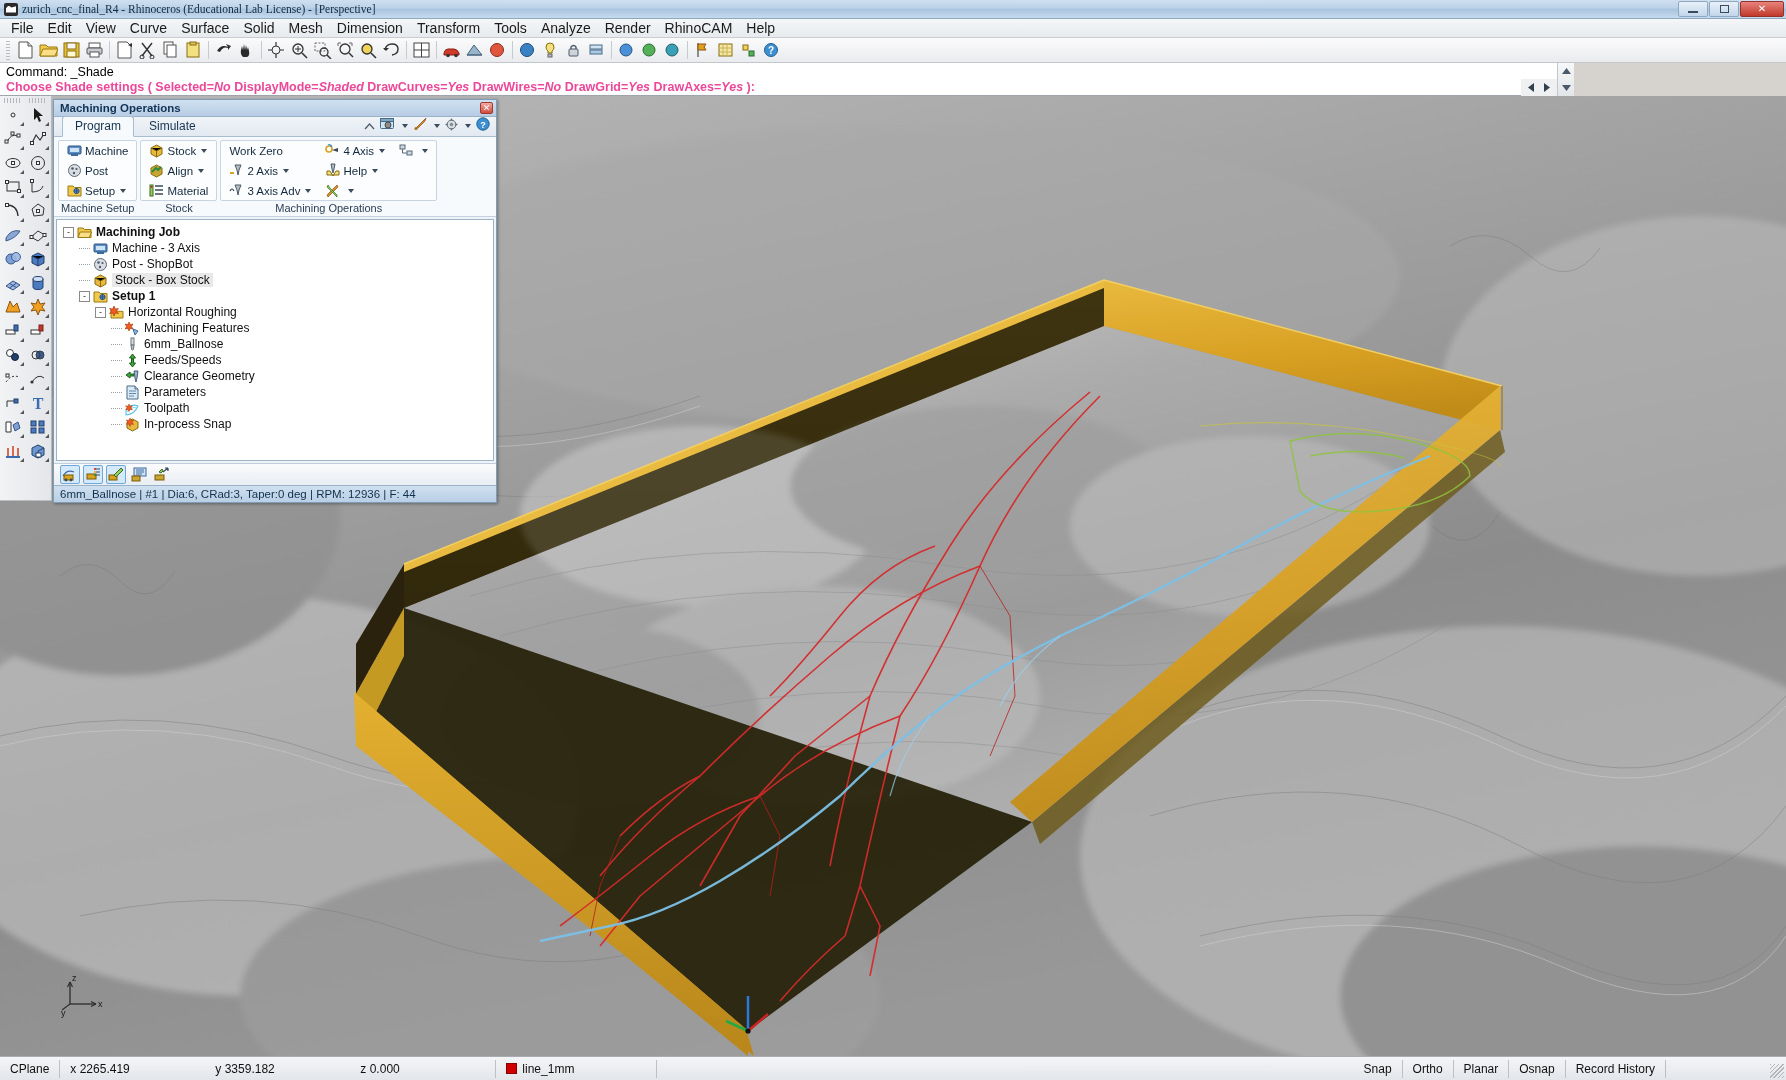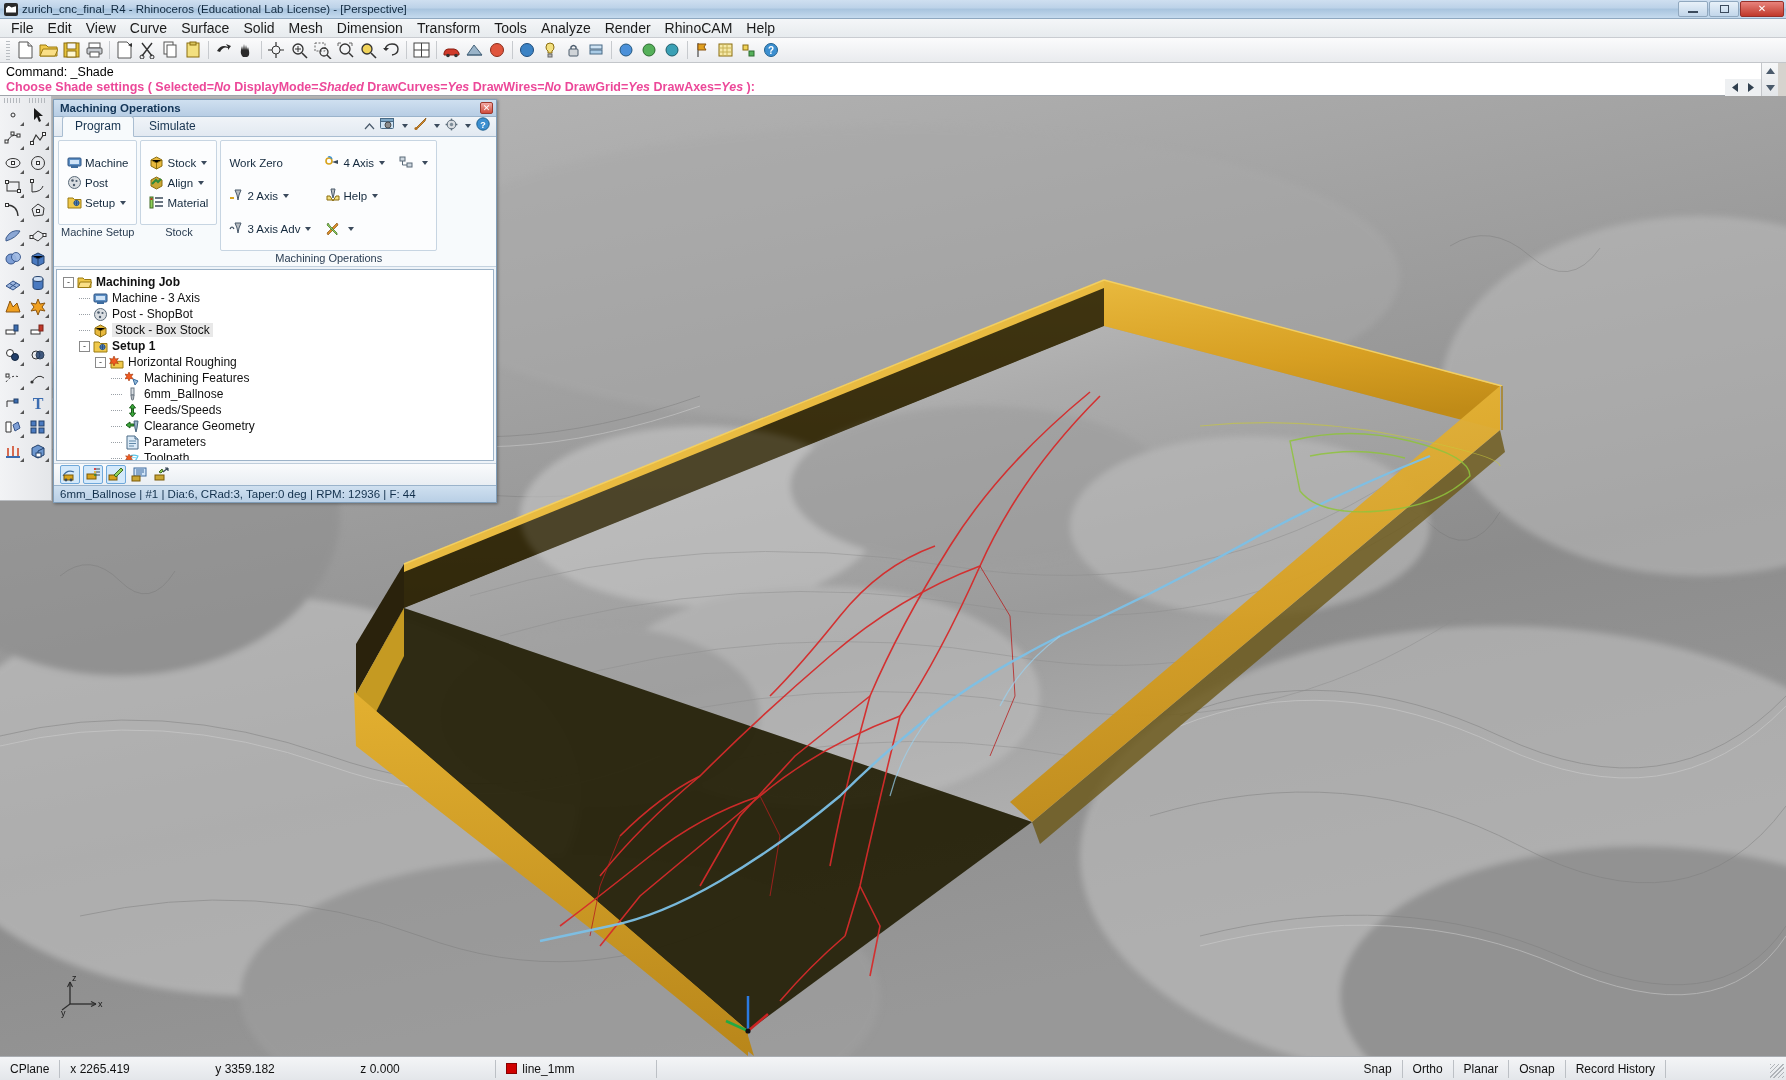--- a/index.html
+++ b/index.html
@@ -20,21 +20,21 @@
     display:flex; align-items:center;
   }
   .tb-icon {
     width:14px; height:13px; margin-left:4px; margin-right:4px;
     background:#2a2a2a; border-radius:2px; position:relative; flex:none;
   }
   .tb-icon:after{
     content:""; position:absolute; left:2px; top:3px; width:10px;height:7px;
     background:#ffffff; clip-path: polygon(0 40%, 25% 0, 55% 30%, 100% 10%, 100% 100%, 0 100%);
   }
-  .tb-title { font-size:11.5px; color:#11293f; white-space:nowrap; }
+  .tb-title { font-size:11.5px; color:#11293f; white-space:nowrap;font-family:Liberation Serif, serif; }
   .tb-btns { position:absolute; right:2px; top:1px; display:flex; gap:1px; }
   .tb-btn {
     width:30px; height:16px; border:1px solid #90a8bf; border-radius:2px;
     background: linear-gradient(to bottom,#e8f1f9,#c2d6ea);
     display:flex; align-items:center; justify-content:center;
     color:#36485c; font-size:10px; line-height:1;
   }
   .tb-btn.close { background: linear-gradient(to bottom,#e8837c,#c0392b); border-color:#96302a; color:#fff; width:44px;}
   .tb-min-glyph { display:block; width:10px; height:2px; background:#3b4a5c; margin-top:6px;}
   .tb-max-glyph { display:block; width:9px; height:8px; border:1.5px solid #3b4a5c; }
@@ -61,21 +61,21 @@
     background: repeating-linear-gradient(to bottom,#b9bdc2 0 1px,transparent 1px 3px); }
   .tbtn {
     width:23px; height:22px; display:flex; align-items:center; justify-content:center;
     position:relative; cursor:default;
   }
   .tbtn svg { display:block; }
   .tsep { width:1px; height:18px; background:#c7cace; margin:0 3px; }
 
   
   .cmdarea {
-    position:absolute; left:0; top:63px; width:1778px; height:33px;
+    position:absolute; left:0; top:63px; width:1574px; height:33px;
     background:#ffffff; border-bottom:1px solid #9fa4aa;
   }
   .cmd-line1 { position:absolute; left:6px; top:2px; font-size:12.5px; color:#000; }
   .cmd-line2 { position:absolute; left:6px; top:17px; font-size:12.5px; color:#ec4899; font-weight:bold; }
   .cmd-line2 em { font-style:italic; font-weight:bold; }
   .cmd-scroll {
     position:absolute; right:0; top:0; width:17px; height:33px;
     background:linear-gradient(to bottom,#f6f7f8,#e3e6e9); border-left:1px solid #c3c6ca;
     display:flex; flex-direction:column; align-items:center; justify-content:space-around;
   }
@@ -138,26 +138,26 @@
     margin-bottom:-1px; font-weight:normal;
   }
   .mo-tabicons { position:absolute; right:6px; bottom:2px; display:flex; align-items:center; gap:5px;}
   .mo-ribbon {
     background:#f7fafc; padding:3px 4px 0 4px; display:flex; gap:3px;
     border-bottom:1px solid #c4d2df;
   }
   .rgroup { display:flex; flex-direction:column; }
   .rgroup-body {
     border:1px solid #c7d5e2; border-radius:2px; background:#fcfdfe;
-    padding:12px 4px; display:flex; flex-direction:column; gap:1px;
+    padding:0 4px; display:flex; flex-direction:column; gap:1px;
   }
   .rgroup-label {
     text-align:center; font-size:11px; color:#2a3d52; padding:1px 0 2px 0;
   }
-  .rgroup.ops .rgroup-body { display:grid; grid-template-columns:auto auto auto; gap:14px 6px; }
+  .rgroup.ops .rgroup-body { display:grid; grid-template-columns:auto auto auto; gap:1px 6px; }
   .ritem {
     display:flex; align-items:center; gap:3px; font-size:11.5px; color:#14293d;
     padding:1px 3px; white-space:nowrap; border:1px solid transparent; border-radius:2px;
   }
   .caret { width:0;height:0;border-left:3px solid transparent;border-right:3px solid transparent;
     border-top:4px solid #3b4a5c; margin-left:2px; }
 
   
   .mo-tree {
     flex:1; background:#ffffff; border:1px solid #9db3c8; margin:2px;

